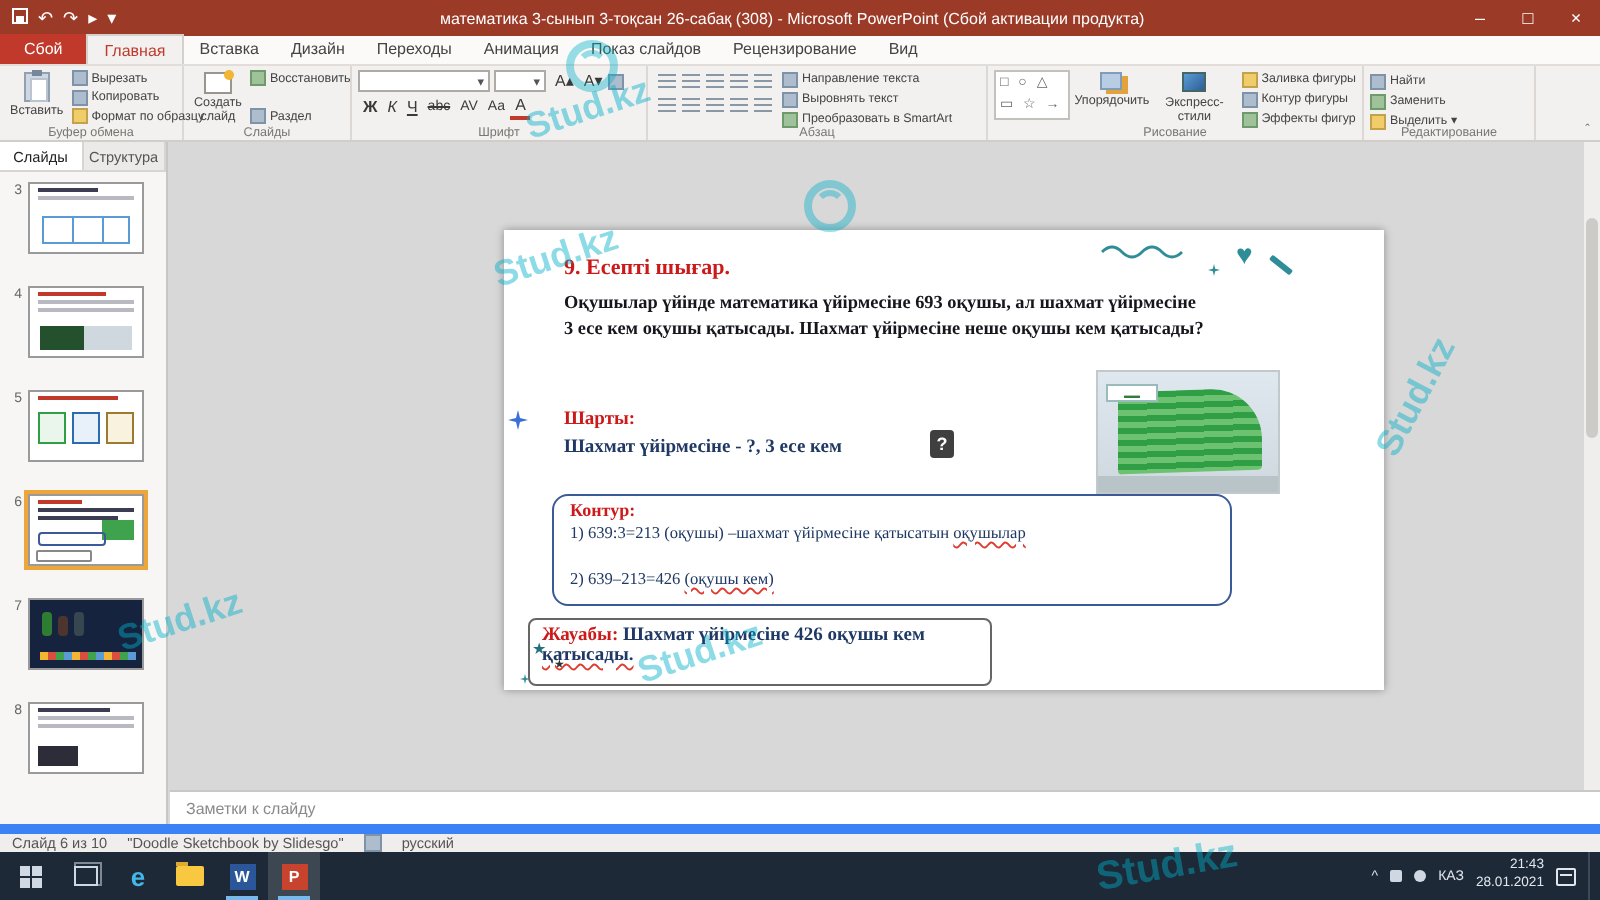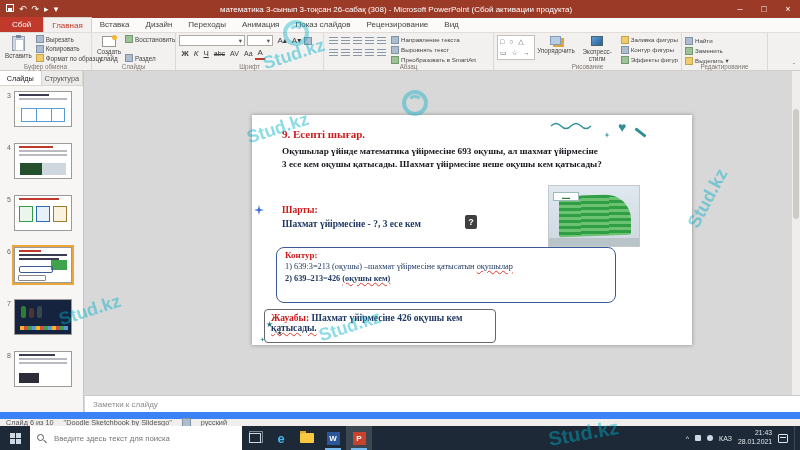--- a/index.html
+++ b/index.html
@@ -82,21 +82,21 @@
   .bground{position:absolute;left:0;right:0;bottom:0;height:8px;background:#b9c4c9}
   .heart{position:absolute;font-size:14px;color:#2f8d98;line-height:1}
   .pen{position:absolute;width:13px;height:3px;background:#2f8d98;transform:rotate(38deg);border-radius:1px}
   .sparkle{position:absolute;background:#3a6fd8;clip-path:polygon(50% 0,60% 40%,100% 50%,60% 60%,50% 100%,40% 60%,0 50%,40% 40%)}
   .sparkle.teal{background:#2f8d98}
   .star{position:absolute;color:#25707c;line-height:1}
 
   .notes{position:absolute;left:0;right:0;bottom:0;height:17px;background:#fff;border-top:1px solid #c8c8c8;display:flex;align-items:center;padding-left:8px;font-size:8px;color:#8a8a8a}
 
   
-  .statusbar{position:absolute;top:412px;left:0;right:0;height:14px;background:#f0eeec;border-top:7px solid #3b82f6;display:flex;align-items:center;font-size:7.3px;color:#555;padding:0 6px;gap:10px}
+  .statusbar{position:absolute;top:412px;left:0;right:0;height:14px;background:#f0eeec;border-top:5px solid #3b82f6;display:flex;align-items:center;font-size:7.3px;color:#555;padding:0 6px;gap:10px}
   .sb-right{margin-left:auto;display:flex;align-items:center;gap:6px}
   .viewbox{width:9px;height:8px;border:1px solid #8a8a8a;background:#fff}
   .zoomline{width:46px;height:1px;background:#9a9a9a;position:relative}
   .zoomline::after{content:"";position:absolute;left:26px;top:-3px;width:3px;height:7px;background:#6a6a6a}
   .fitbox{width:9px;height:8px;border:1px solid #8a8a8a;background:#fff;position:relative}
   .fitbox::after{content:"";position:absolute;inset:1px;border:1px dashed #aaa}
 
   
   .taskbar{position:absolute;top:426px;left:0;right:0;height:24px;background:#1d2936;display:flex;align-items:center;color:#dfe6ee}
   .startbtn{width:30px;height:24px;display:flex;align-items:center;justify-content:center}
@@ -400,21 +400,21 @@
 
         <div class="building">
           <div class="bldg"></div>
           <div class="bsign">▬▬</div>
           <div class="bground"></div>
         </div>
 
         <div class="solbox">
           <div class="serif red" style="font-size:9px;font-weight:bold">Контур:</div>
           <div class="serif blue" style="font-size:8.3px;font-weight:normal;margin-top:2px"><span>1)  639:3=213 (оқушы) –шахмат үйірмесіне қатысатын </span><span class="squig">оқушылар</span></div>
-          <div class="serif blue" style="font-size:8.3px;font-weight:bold;margin-top:3px"><span>2)  639–213=426 </span><span class="squig">(оқушы кем)</span></div>
+          <div class="serif blue" style="font-size:8.3px;font-weight:normal;margin-top:14px"><span>2)  639–213=426 </span><span class="squig">(оқушы кем)</span></div>
         </div>
 
         <div class="ansbox">
           <span class="serif red" style="font-size:9.5px;font-weight:bold">Жауабы: </span><span class="serif blue" style="font-size:9.5px;font-weight:bold">Шахмат үйірмесіне 426 оқушы кем </span><span class="serif blue squig" style="font-size:9.5px;font-weight:bold">қатысады.</span>
         </div>
       </div>
 
       <div class="vscroll">
           <div class="vthumb"></div>
         </div>
@@ -435,24 +435,20 @@
 
 <div class="taskbar">
   <div class="startbtn">
     <span class="winlogo">
         <i></i>
         <i></i>
         <i></i>
         <i></i>
       </span>
   </div>
-  <div class="searchbox">
-    <span class="mag"></span>
-    <input type="text" placeholder="Введите здесь текст для поиска" style="">
-  </div>
   <div class="tb-ico">
       <span class="tview"></span>
     </div>
   <div class="tb-ico">
       <span class="edge-e">e</span>
     </div>
   <div class="tb-ico">
       <span class="folder"></span>
     </div>
   <div class="tb-ico open">

